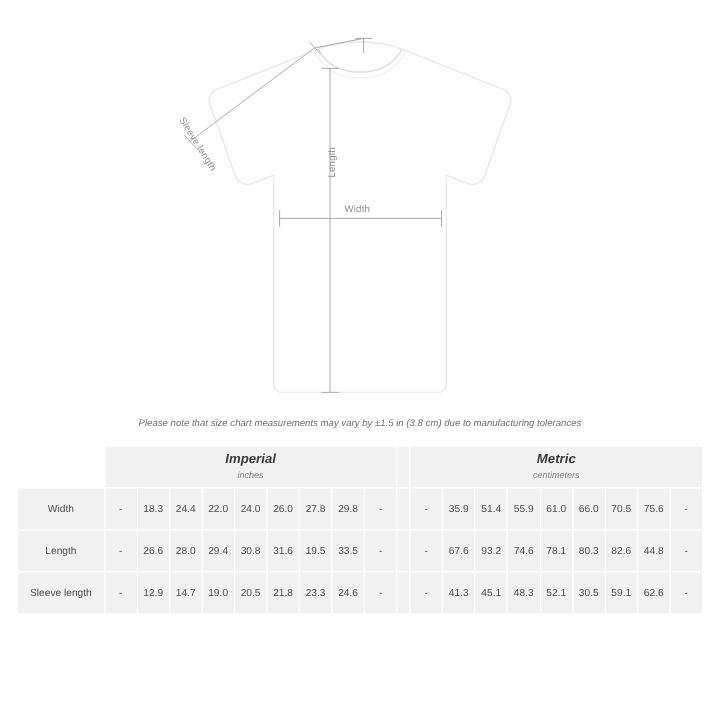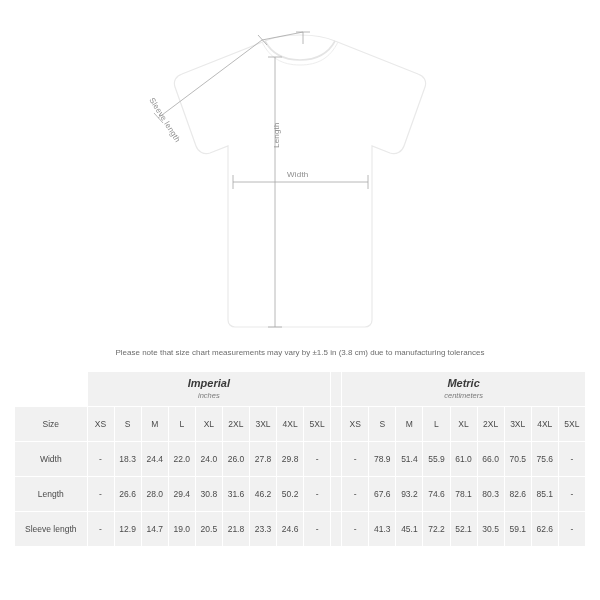--- a/index.html
+++ b/index.html
@@ -55,20 +55,21 @@
     margin-top: 8px;
   }
   .chart-title {
     font-size: 15px;
     font-weight: bold;
     color: #2b2b2b;
     letter-spacing: .1px;
   }
   .chart-note {
     font-size: 8px;
+    font-style: italic;
     color: #6d6d6d;
     margin-top: 8px;
   }
 
   
   .table-wrap {
     margin: 14px 14px 0 14px;
   }
   table.size-table {
     border-collapse: collapse;
@@ -205,105 +206,83 @@
             <span class="unit-name">Imperial</span>
             <span class="unit-sub">inches</span>
           </td>
           <td class="spacer"></td>
           <td colspan="9">
             <span class="unit-name">Metric</span>
             <span class="unit-sub">centimeters</span>
           </td>
         </tr>
 
-        <tr class="hdr-row">
-          <td class="rowhead size-label">Size</td>
-          <td>XS</td>
-          <td>S</td>
-          <td>M</td>
-          <td>L</td>
-          <td>XL</td>
-          <td>2XL</td>
-          <td>3XL</td>
-          <td>4XL</td>
-          <td>5XL</td>
-          <td class="spacer"></td>
-          <td>XS</td>
-          <td>S</td>
-          <td>M</td>
-          <td>L</td>
-          <td>XL</td>
-          <td>2XL</td>
-          <td>3XL</td>
-          <td>4XL</td>
-          <td>5XL</td>
-        </tr>
 
         <tr>
           <td class="rowhead">Width</td>
           <td>-</td>
           <td>18.3</td>
           <td>24.4</td>
           <td>22.0</td>
           <td>24.0</td>
           <td>26.0</td>
           <td>27.8</td>
           <td>29.8</td>
           <td>-</td>
           <td class="spacer"></td>
           <td>-</td>
-          <td>78.9</td>
+          <td>35.9</td>
           <td>51.4</td>
           <td>55.9</td>
           <td>61.0</td>
           <td>66.0</td>
           <td>70.5</td>
           <td>75.6</td>
           <td>-</td>
         </tr>
 
         <tr>
           <td class="rowhead">Length</td>
           <td>-</td>
           <td>26.6</td>
           <td>28.0</td>
           <td>29.4</td>
           <td>30.8</td>
           <td>31.6</td>
-          <td>46.2</td>
-          <td>50.2</td>
+          <td>19.5</td>
+          <td>33.5</td>
           <td>-</td>
           <td class="spacer"></td>
           <td>-</td>
           <td>67.6</td>
           <td>93.2</td>
           <td>74.6</td>
           <td>78.1</td>
           <td>80.3</td>
           <td>82.6</td>
-          <td>85.1</td>
+          <td>44.8</td>
           <td>-</td>
         </tr>
 
         <tr>
           <td class="rowhead">Sleeve length</td>
           <td>-</td>
           <td>12.9</td>
           <td>14.7</td>
           <td>19.0</td>
           <td>20.5</td>
           <td>21.8</td>
           <td>23.3</td>
           <td>24.6</td>
           <td>-</td>
           <td class="spacer"></td>
           <td>-</td>
           <td>41.3</td>
           <td>45.1</td>
-          <td>72.2</td>
+          <td>48.3</td>
           <td>52.1</td>
           <td>30.5</td>
           <td>59.1</td>
           <td>62.6</td>
           <td>-</td>
         </tr>
       </tbody>
     </table>
   </div>
 

